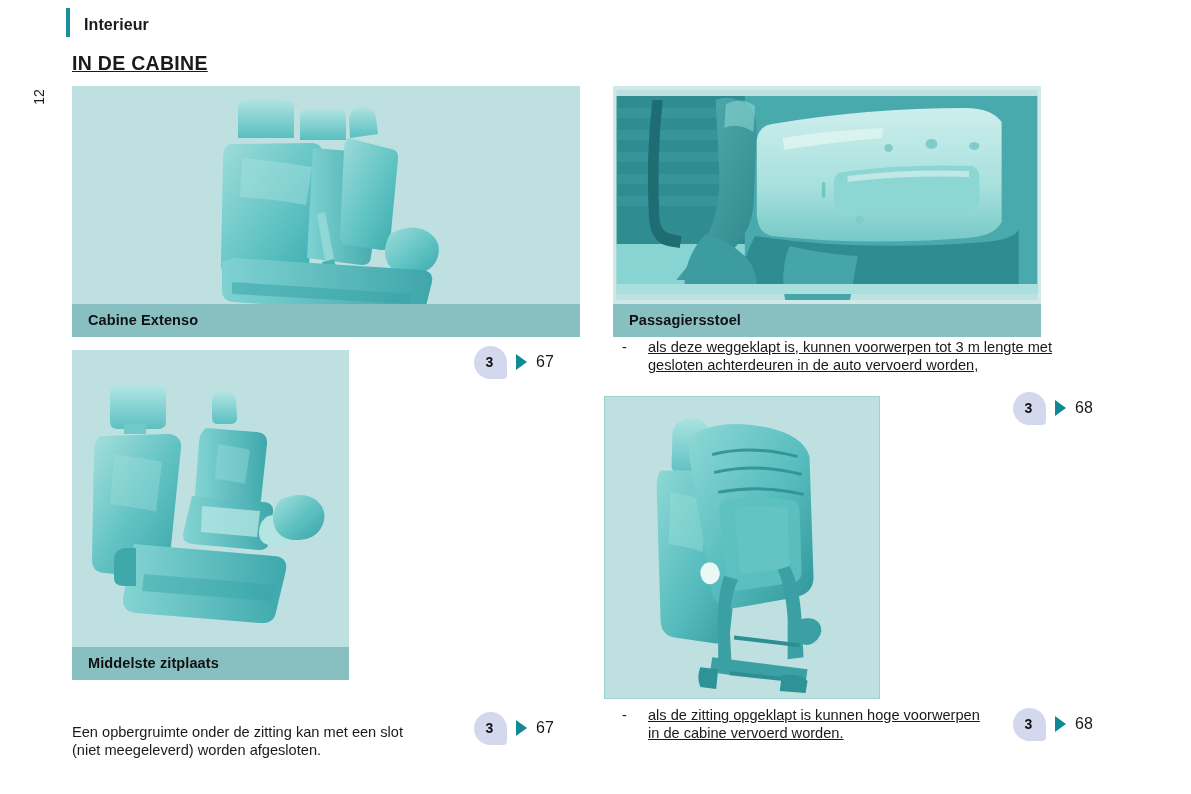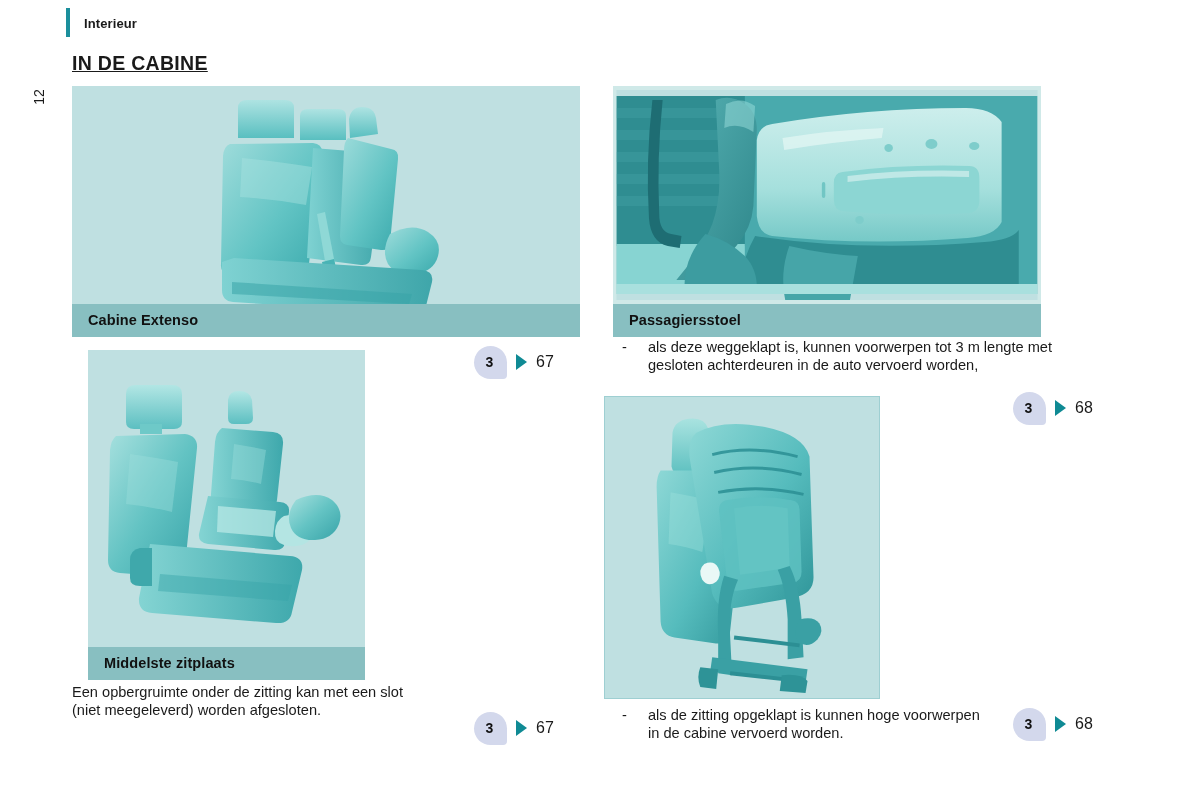--- a/index.html
+++ b/index.html
@@ -19,21 +19,21 @@
   
   #section-rule {
     position: absolute;
     left: 66px; top: 8px;
     width: 4px; height: 29px;
     background: #1b8f9c;
   }
   #section-title {
     position: absolute;
     left: 84px; top: 16px;
-    font-size: 13px;
+    font-size: 16px;
     font-weight: bold;
     letter-spacing: 0.1px;
     color: #1a1a1a;
   }
   #page-heading {
     position: absolute;
     left: 72px; top: 52px;
     font-size: 19.5px;
     font-weight: bold;
     letter-spacing: 0.3px;
@@ -70,21 +70,21 @@
     font-weight: bold;
     padding: 8px 12px 9px 16px;
     box-sizing: border-box;
     letter-spacing: 0.1px;
   }
 
   
   #fig-cabine-extenso { left: 72px; top: 86px; width: 508px; }
   #fig-cabine-extenso .fig-img { height: 218px; }
 
-  #fig-middelste { left: 72px; top: 350px; width: 277px; margin-left: 16px; }
+  #fig-middelste { left: 72px; top: 350px; width: 277px; }
   #fig-middelste .fig-img { height: 297px; }
 
   #fig-passagiersstoel { left: 613px; top: 86px; width: 428px; }
   #fig-passagiersstoel .fig-img { height: 218px; background:#bfe0e1; }
 
   #fig-opgeklapt { left: 604px; top: 396px; width: 276px; height: 303px; }
   #fig-opgeklapt .fig-img { height: 303px; border: 1px solid #9ecfd2; box-sizing: border-box; }
 
   
   .body-text {
@@ -97,23 +97,23 @@
     position: absolute;
     display: flex;
     font-size: 14.6px;
     line-height: 1.22;
     color: #1a1a1a;
   }
   .bullet-dash {
     width: 26px;
     flex: 0 0 26px;
   }
-  .bullet-body { flex: 1 1 auto; }
-
-  #text-middelste { left: 72px; top: 684px; width: 350px; }
+  .bullet-body { flex: 1 1 auto; text-decoration: underline; }
+
+  #text-middelste { left: 72px; top: 724px; width: 350px; }
   #text-passagiersstoel { left: 622px; top: 339px; width: 475px; }
   #text-opgeklapt { left: 622px; top: 707px; width: 370px; }
 
   
   .pageref {
     position: absolute;
     display: flex;
     align-items: center;
     height: 34px;
   }

